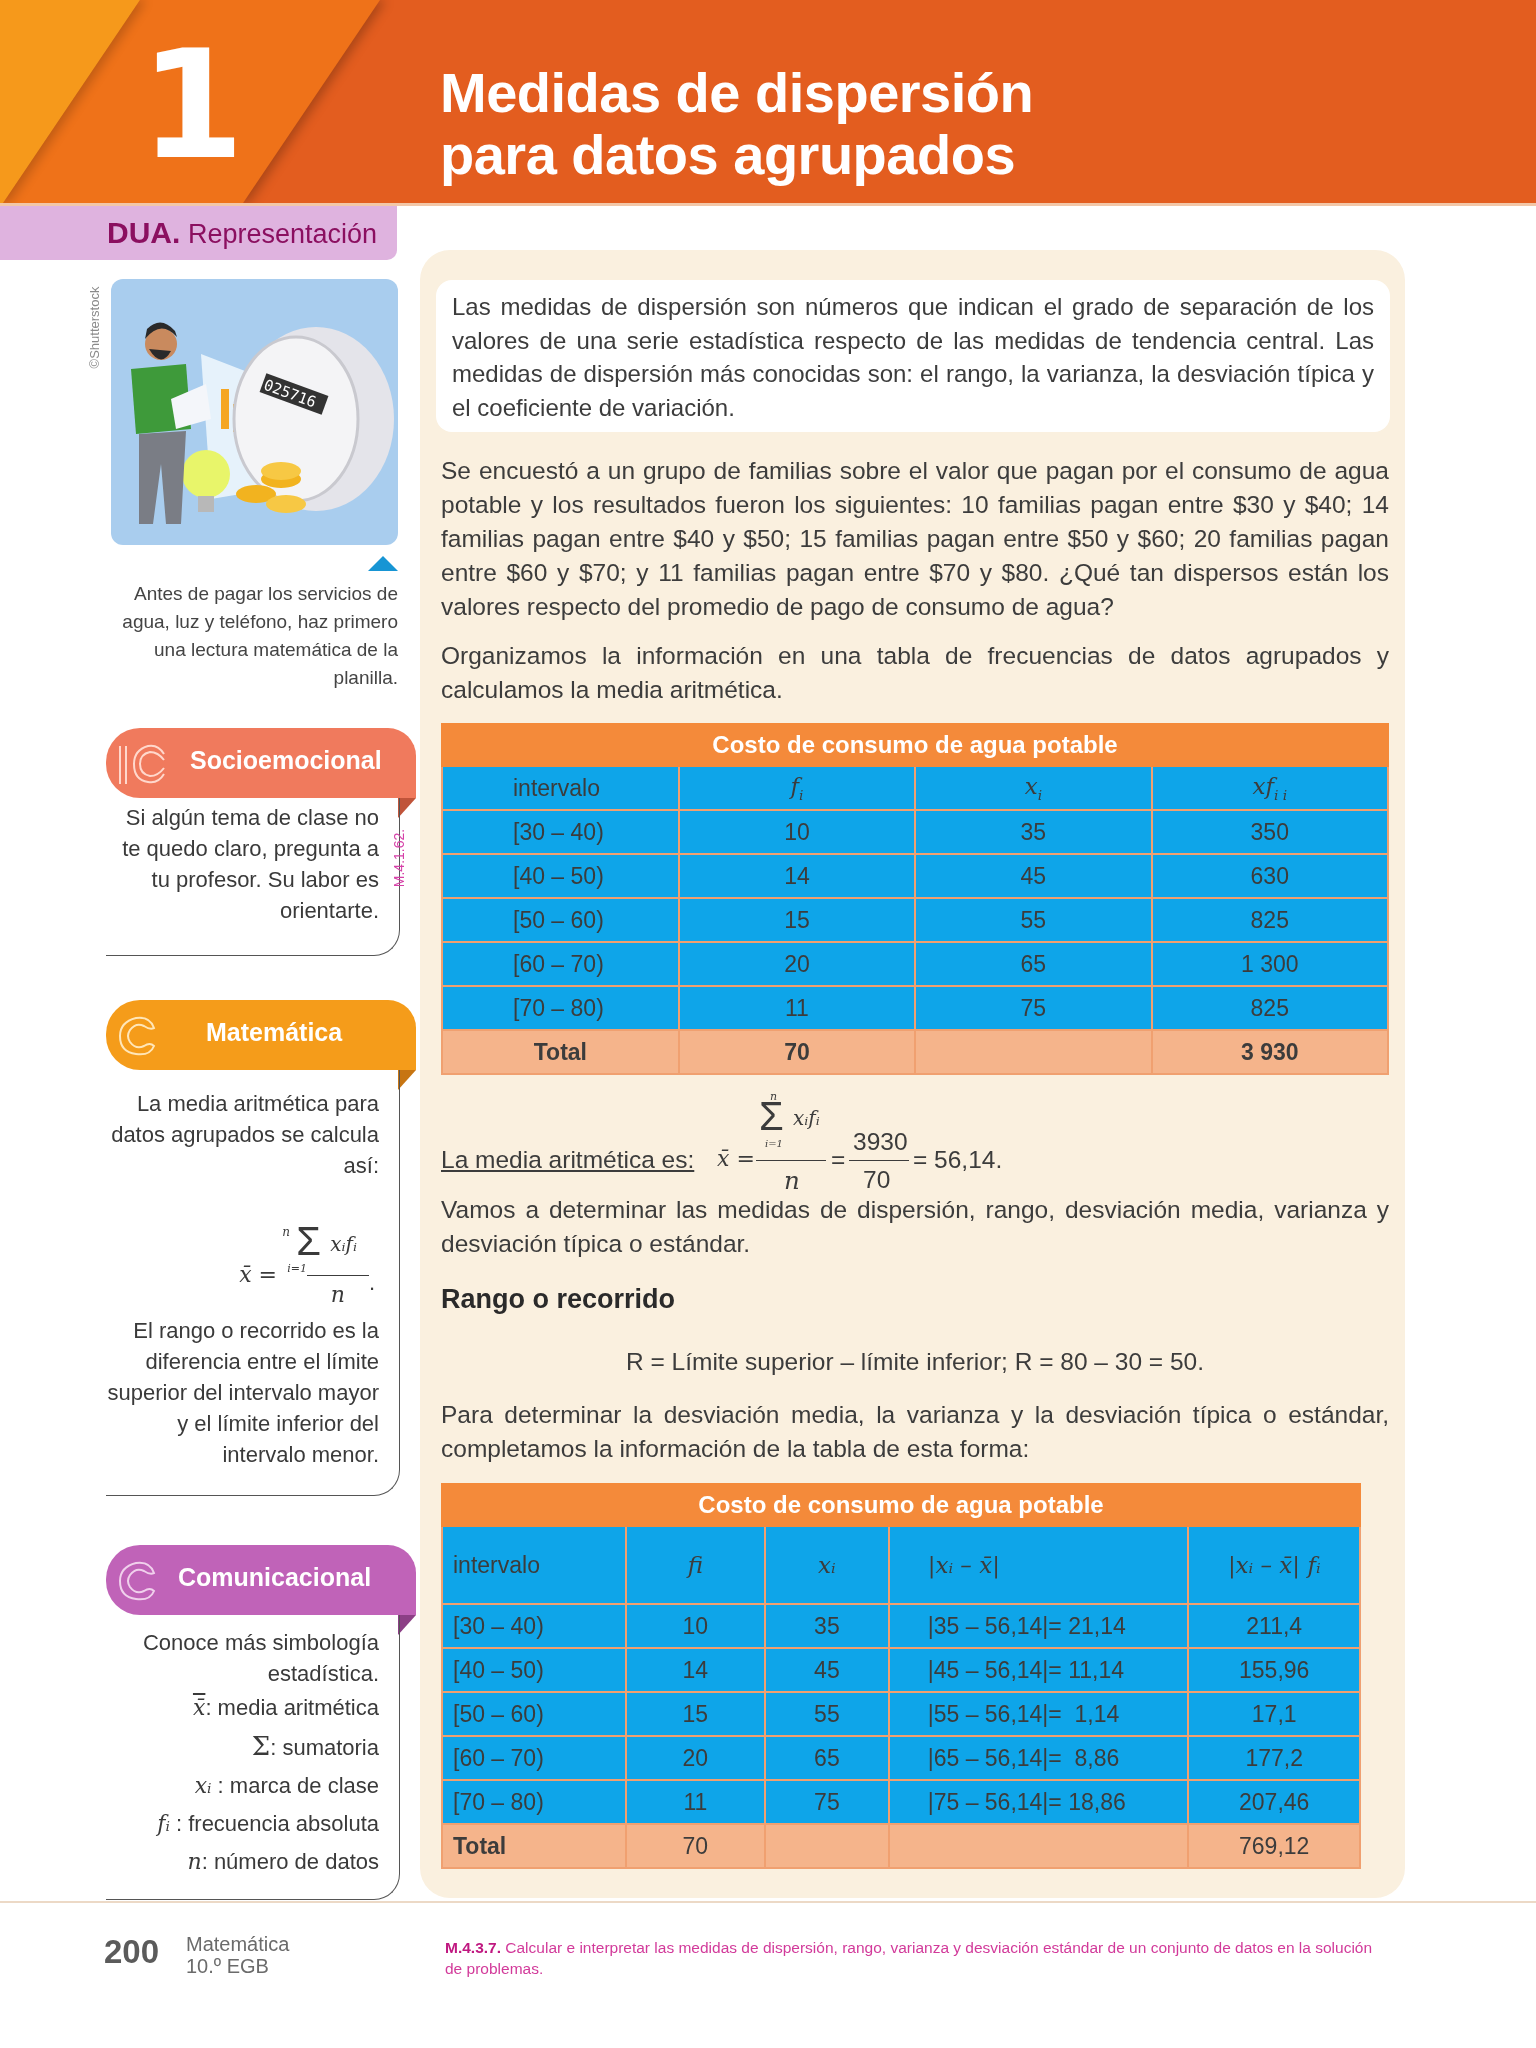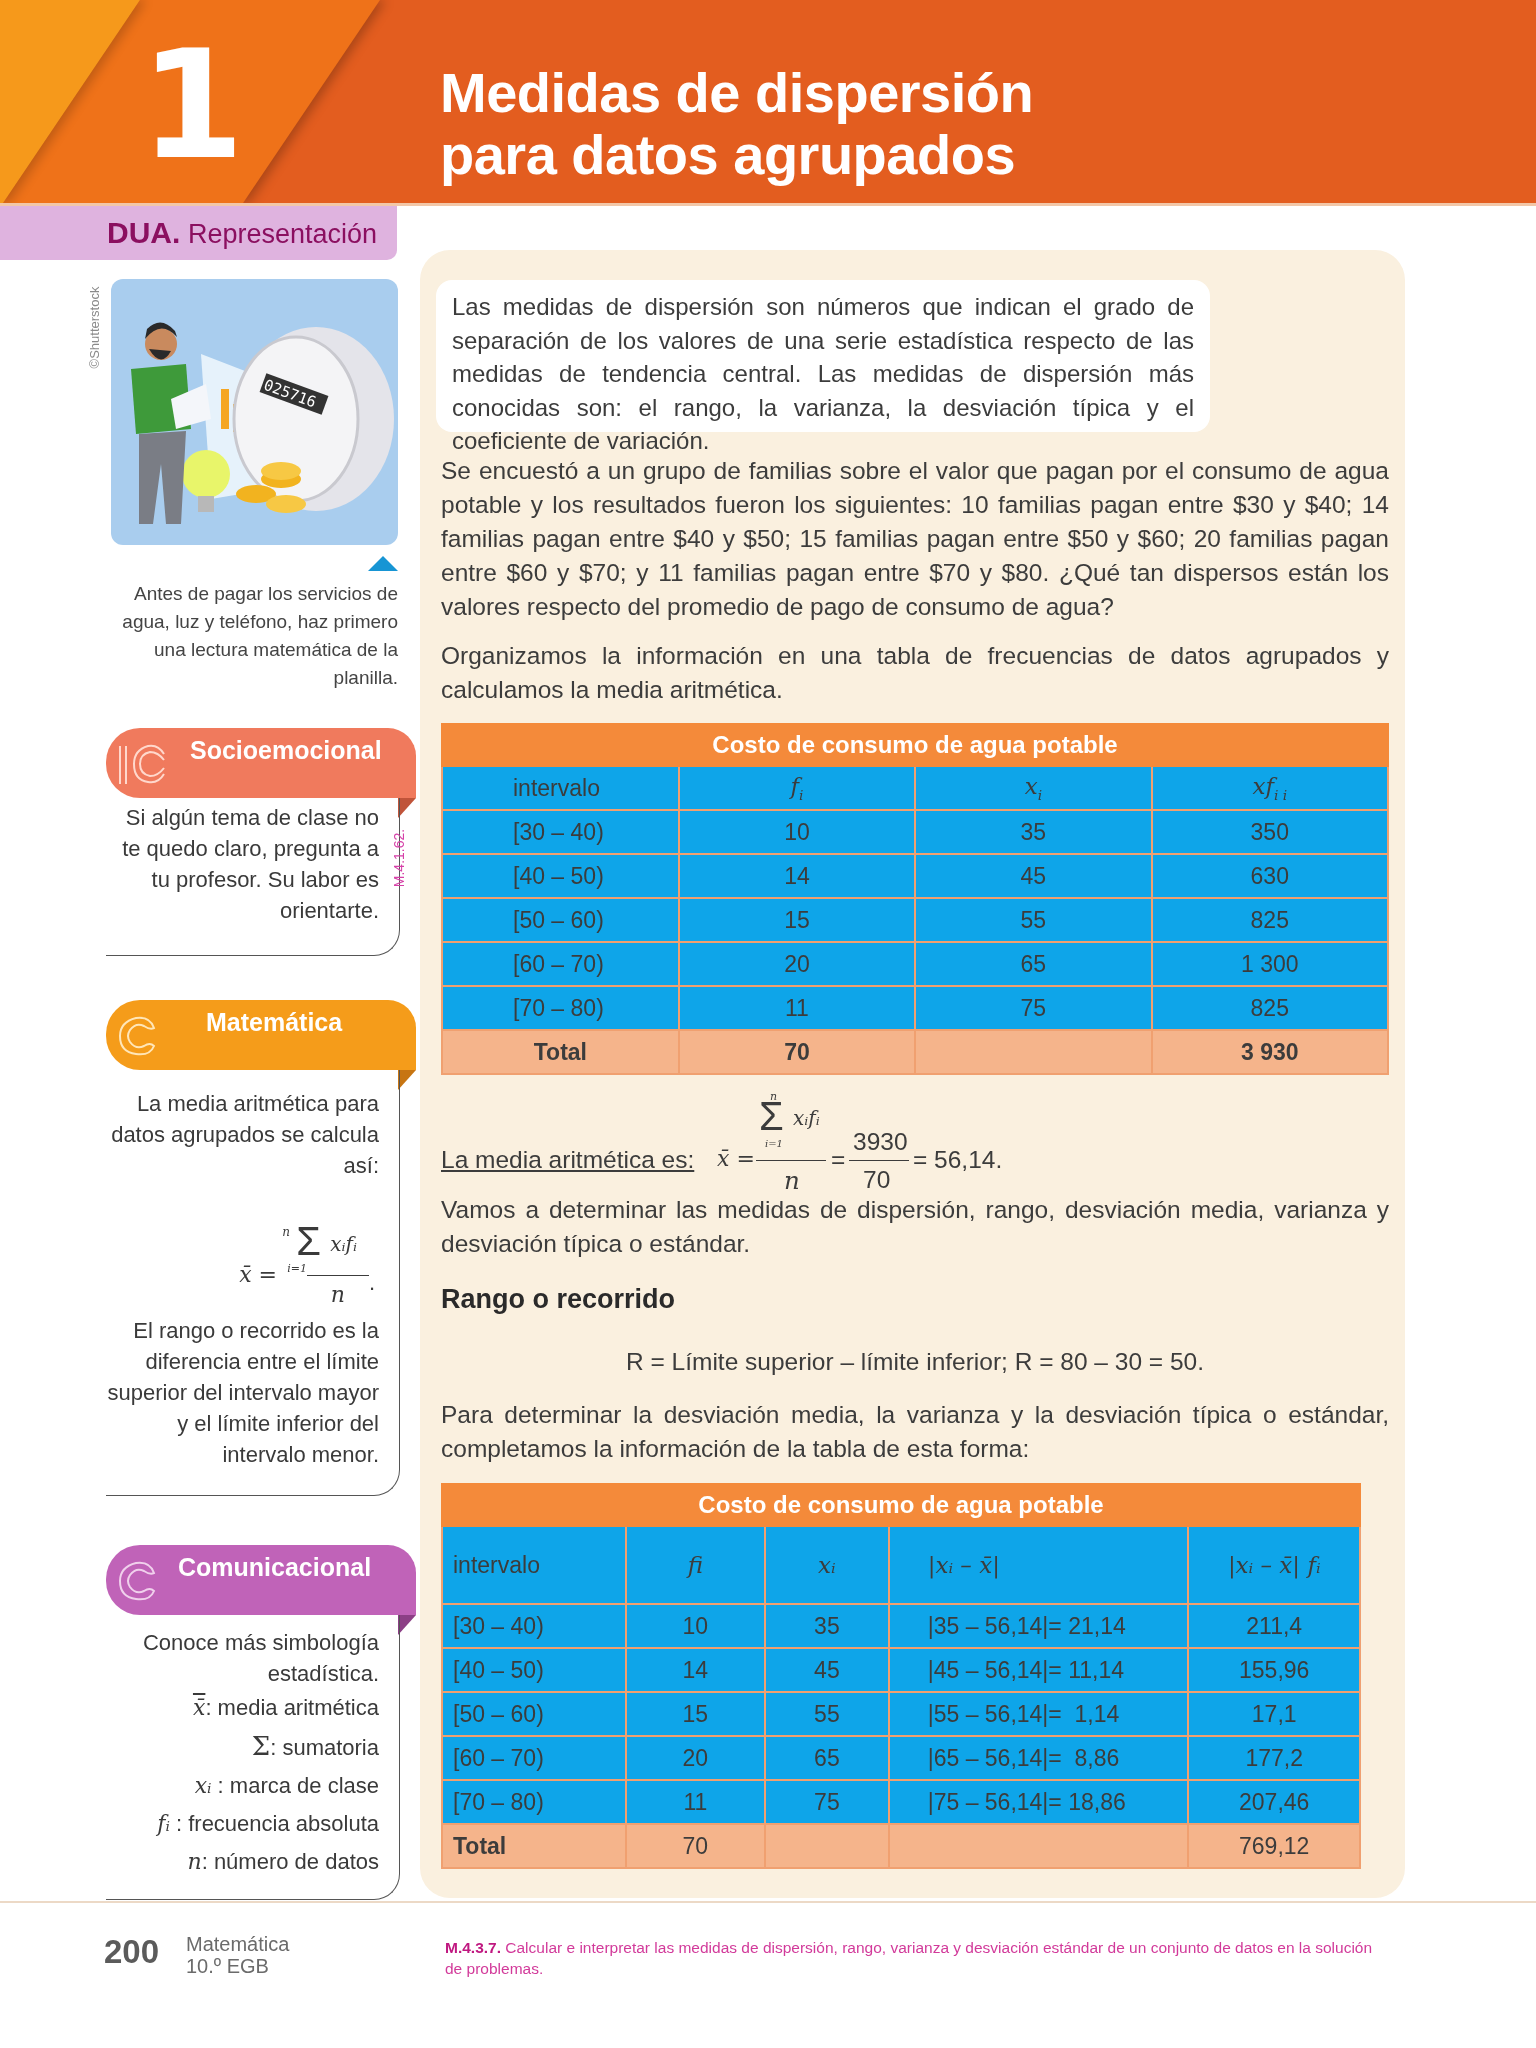--- a/index.html
+++ b/index.html
@@ -22,28 +22,28 @@
 
   
   .credit { position: absolute; left: 90px; top: 280px; width: 20px; height: 100px; }
   .credit span { position: absolute; left: -36px; top: 40px; transform: rotate(-90deg); font-size: 13px; color: #8a8a8a; white-space: nowrap; }
   .illus { position: absolute; left: 111px; top: 279px; width: 287px; height: 266px; background: #a9cdee; border-radius: 12px; overflow: hidden; }
   .caption-tri { position: absolute; left: 368px; top: 556px; width: 0; height: 0; border-left: 15px solid transparent; border-right: 15px solid transparent; border-bottom: 15px solid #1795d4; }
   .caption { position: absolute; left: 110px; top: 580px; width: 288px; text-align: right; font-size: 19px; line-height: 28px; color: #444; }
 
   .card { position: absolute; left: 106px; width: 310px; }
   .card-head { position: relative; height: 70px; border-radius: 34px 28px 0 34px; color: #fff; font-weight: bold; font-size: 25px; }
-  .card-head .lbl { position: absolute; top: 8px; }
+  .card-head .lbl { position: absolute; top: 18px; }
   .card-head .fold { position: absolute; right: -0px; bottom: -20px; width: 0; height: 0; border-top: 20px solid; border-right: 18px solid transparent; }
   .card-body { position: relative; width: 294px; border-right: 1.5px solid #555; border-bottom: 1.5px solid #555; border-bottom-right-radius: 26px; padding: 18px 20px 18px 0; text-align: right; font-size: 22px; line-height: 31px; color: #3a3a3a; }
   .card-icon { position: absolute; left: 8px; top: 12px; width: 60px; height: 48px; }
 
   
   .panel { position: absolute; left: 420px; top: 250px; width: 985px; height: 1648px; background: #faf0df; border-radius: 30px; }
-  .intro { position: absolute; left: 436px; top: 280px; width: 774px; height: 152px; background: #fff; border-radius: 16px; padding: 10px 16px; font-size: 24px; line-height: 33.5px; text-align: justify; color: #3c3c3c; }
+  .intro { position: absolute; left: 436px; top: 280px; width: 954px; height: 152px; background: #fff; border-radius: 16px; padding: 10px 16px; font-size: 24px; line-height: 33.5px; text-align: justify; color: #3c3c3c; }
   .para { position: absolute; left: 441px; width: 948px; font-size: 24.5px; line-height: 34px; text-align: justify; color: #3c3c3c; }
 
   table.t { position: absolute; border-collapse: collapse; font-size: 23px; color: #3c3c3c; }
   table.t td, table.t th { border: 2px solid #f0a070; height: 44px; }
   table.t .tt { background: #f48a3a; color: #fff; font-weight: bold; text-align: center; font-size: 24px; height: 42px; border-color: #f48a3a; }
   table.t tr.data td { background: #0ea5e9; }
   table.t tr.total td { background: #f5b48b; font-weight: bold; margin-top: 38px; }
   .c { text-align: center; }
   .l { text-align: left; padding-left: 10px; }
   .it { font-style: italic; font-family: "DejaVu Serif", serif; }

